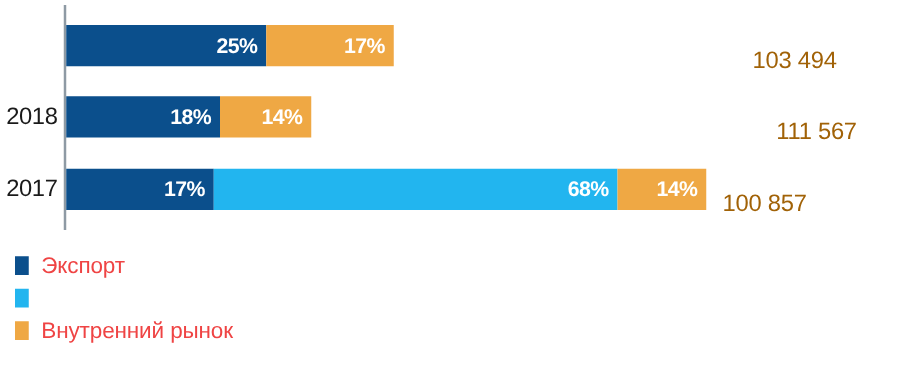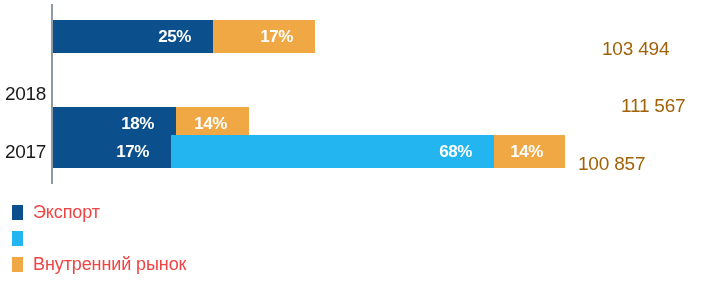--- a/index.html
+++ b/index.html
@@ -83,21 +83,21 @@
     align-items: center;
     justify-content: flex-end;
     box-sizing: border-box;
   }
 
   .seg-label {
     font-size: 17px;
     font-weight: bold;
     color: #ffffff;
     letter-spacing: -0.4px;
-    padding-right: 22px;
+    padding-right: 7px;
     line-height: 1;
     white-space: nowrap;
   }
 
   .total-label {
     position: absolute;
     top: 12px;
     height: 33px;
     line-height: 33px;
     font-size: 19px;
@@ -151,21 +151,21 @@
           <span class="seg-label">17%</span>
         </div>
       </div>
 
       <div class="total-label" style="left: 602px;">103 494</div>
     </div>
 
     <div class="bar-row r1">
       <div class="year-label">2018</div>
 
-      <div class="stack" style="width: 555px; margin-top: 30px;">
+      <div class="stack" style="width: 555px;">
         <div class="seg" style="width: 123px; background: rgb(11, 79, 140);">
           <span class="seg-label">18%</span>
         </div>
         <div class="seg" style="width: 73px; background: rgb(239, 168, 68);">
           <span class="seg-label">14%</span>
         </div>
       </div>
 
       <div class="total-label" style="left: 621px;">111 567</div>
     </div>

